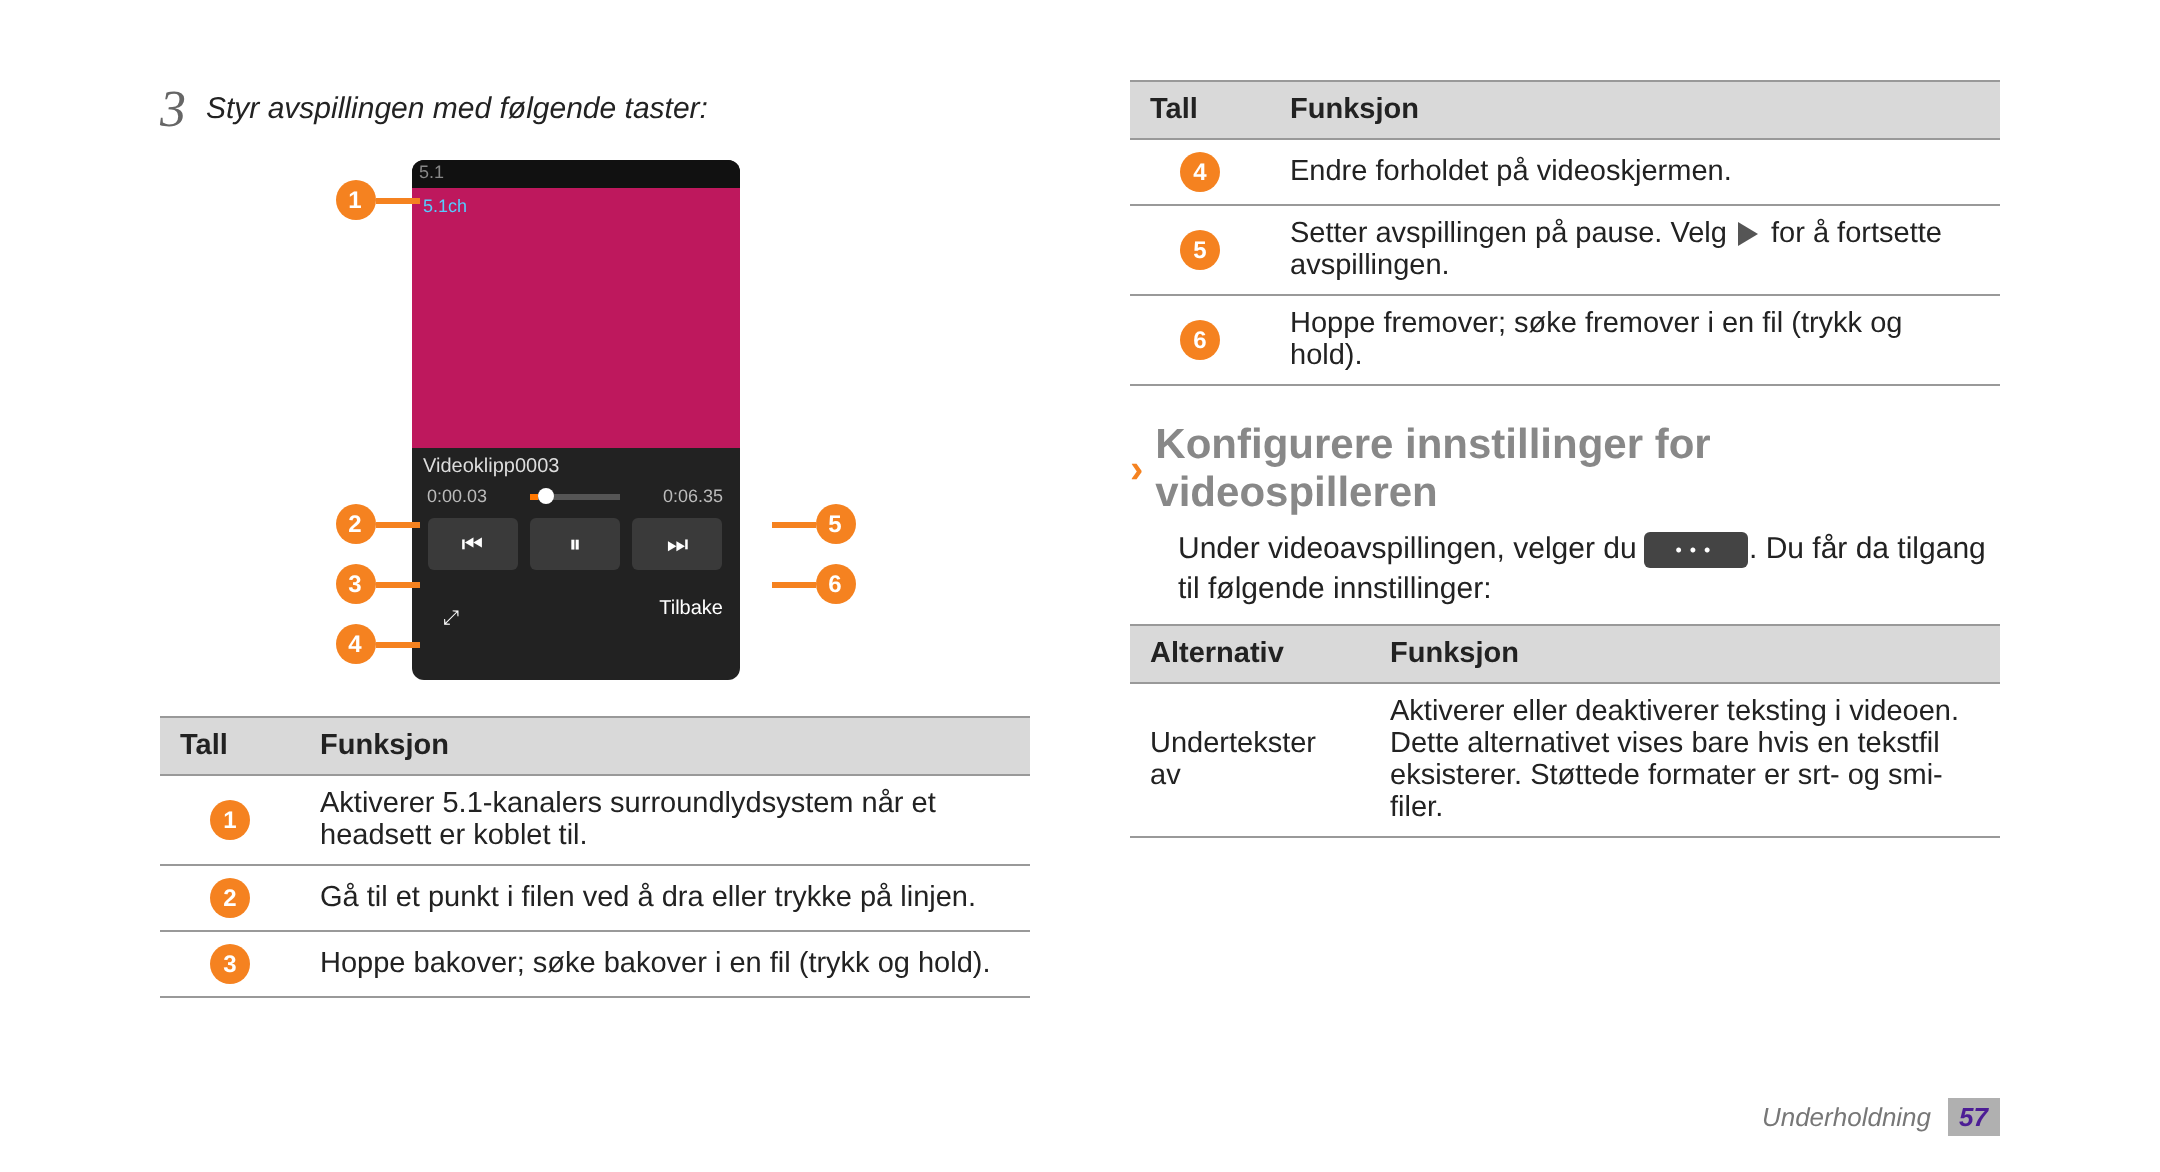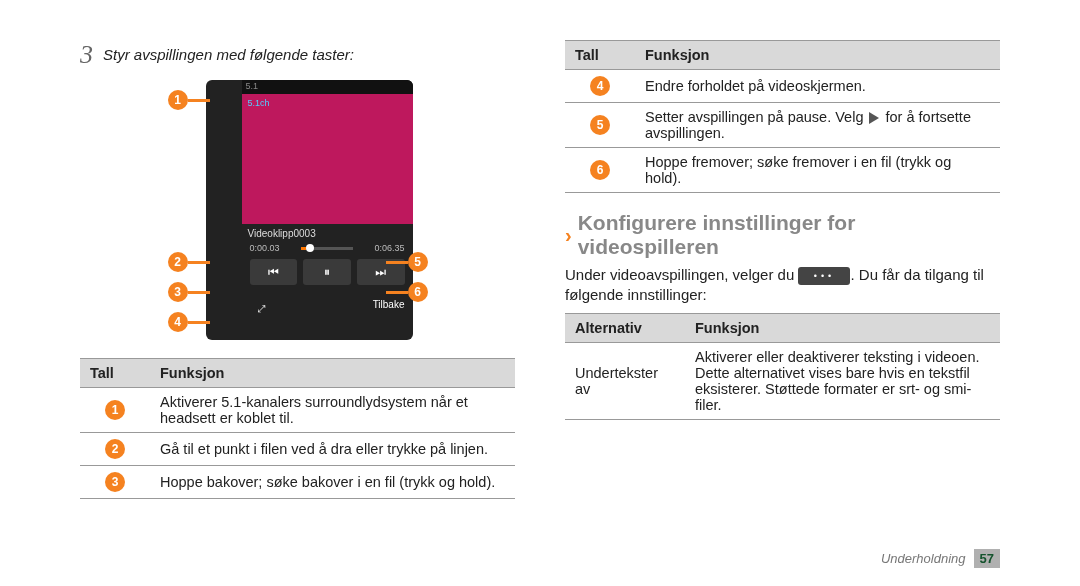--- a/index.html
+++ b/index.html
@@ -14,21 +14,21 @@
     padding: 40px 80px 30px 80px;
   }
   .cols { display: flex; gap: 50px; }
   .col { flex: 1; }
 
   .step-line { display: flex; gap: 10px; margin-bottom: 10px; }
   .step-num { font-style: italic; font-size: 26px; color: #666; font-family: Georgia, serif; }
   .intro3 { padding-top: 6px; font-style: italic; }
 
   .phone-wrap { position: relative; width: 260px; margin: 2px auto 18px auto; }
-  .phone { width: 207px; height: 260px; background: #222; border-radius: 6px; margin-left: 38px; position: relative; overflow: hidden; color:#ccc; font-size:10px;padding-left:36px; }
+  .phone { width: 164px; height: 260px; background: #222; border-radius: 6px; margin-left: 38px; position: relative; overflow: hidden; color:#ccc; font-size:10px; }
   .status-line { height:14px; background:#111; color:#888; font-size:9px; padding:1px 4px; display:flex; justify-content:space-between;}
   .phone-video { height:130px; background:#be185d; display:flex; align-items:flex-start; padding:4px 6px; color:#7bf;}
   .video-title { padding:4px 6px; font-size:10px; color:#ddd;}
   .progress-row { display:flex; align-items:center; padding:0 8px; gap:21px; font-size:9px; color:#bbb;}
   .pbar { flex:1; height:3px; background:#555; position:relative;}
   .pbar::after{content:"";position:absolute;left:0;top:0;height:3px;width:10%;background:#f70;}
   .pdot{ position:absolute; left:10%; top:-3px; width:8px; height:8px; background:#fff; border-radius:50%;}
   .ctrl-row { display:flex; padding:6px 8px; gap:6px;}
   .ctrl-btn { flex:1; height:26px; background:#3a3a3a; border-radius:3px; display:flex; align-items:center; justify-content:center; color:#fff; font-size:12px;}
   .bot-row { display:flex; justify-content:space-between; padding:8px 8px 0 8px; font-size:10px; color:#fff;}
@@ -45,26 +45,26 @@
   .c-right .ball { }
 
   table.fn { width:100%; border-collapse: collapse; font-size:14.5px; }
   table.fn th { background:#d9d9d9; text-align:left; font-weight:bold; padding:6px 10px; border:1px solid #999; border-left:none; border-right:none; }
   table.fn td { padding:6px 10px; border-bottom:1px solid #999; vertical-align:middle;}
   .numdot { display:inline-flex; width:20px; height:20px; border-radius:50%; background:#f58220; color:#fff; align-items:center; justify-content:center; font-weight:bold; font-size:12px;}
   .center { text-align:center; }
 
   .section-head { display:flex; align-items:center; gap:6px; margin:18px 0 6px 0; color:#888; font-size:21px; font-weight:600;}
   .section-head .caret { color:#f58220; font-size:20px; }
-  .para { font-size:15px; line-height:1.3; }
+  .para { font-size:15px; line-height:1.3;margin-left:24px; }
   .dots-pill { display:inline-block; width:52px; height:18px; background:#444; border-radius:3px; vertical-align:middle; color:#fff; font-size:9px; text-align:center; line-height:18px; letter-spacing:4px;}
   .play-tri { display:inline-block; width:0; height:0; border-left:10px solid #555; border-top:6px solid transparent; border-bottom:6px solid transparent; vertical-align:middle; margin:0 2px;}
 
   .footer { position:absolute; right:80px; bottom:18px; font-size:13px; display:flex; align-items:center; gap:8px; color:#777;}
-  .footer .pagebox { background:#b0b0b0; color:#14532d; padding:2px 6px; font-weight:bold;}
+  .footer .pagebox { background:#b0b0b0; color:#4c1d95; padding:2px 6px; font-weight:bold;font-style:italic;}
 </style>
 </head>
 <body>
 
 <div class="cols">
   <div class="col">
     <div class="step-line">
       <div class="step-num">3</div>
       <div class="intro3">Styr avspillingen med følgende taster:</div>
     </div>

